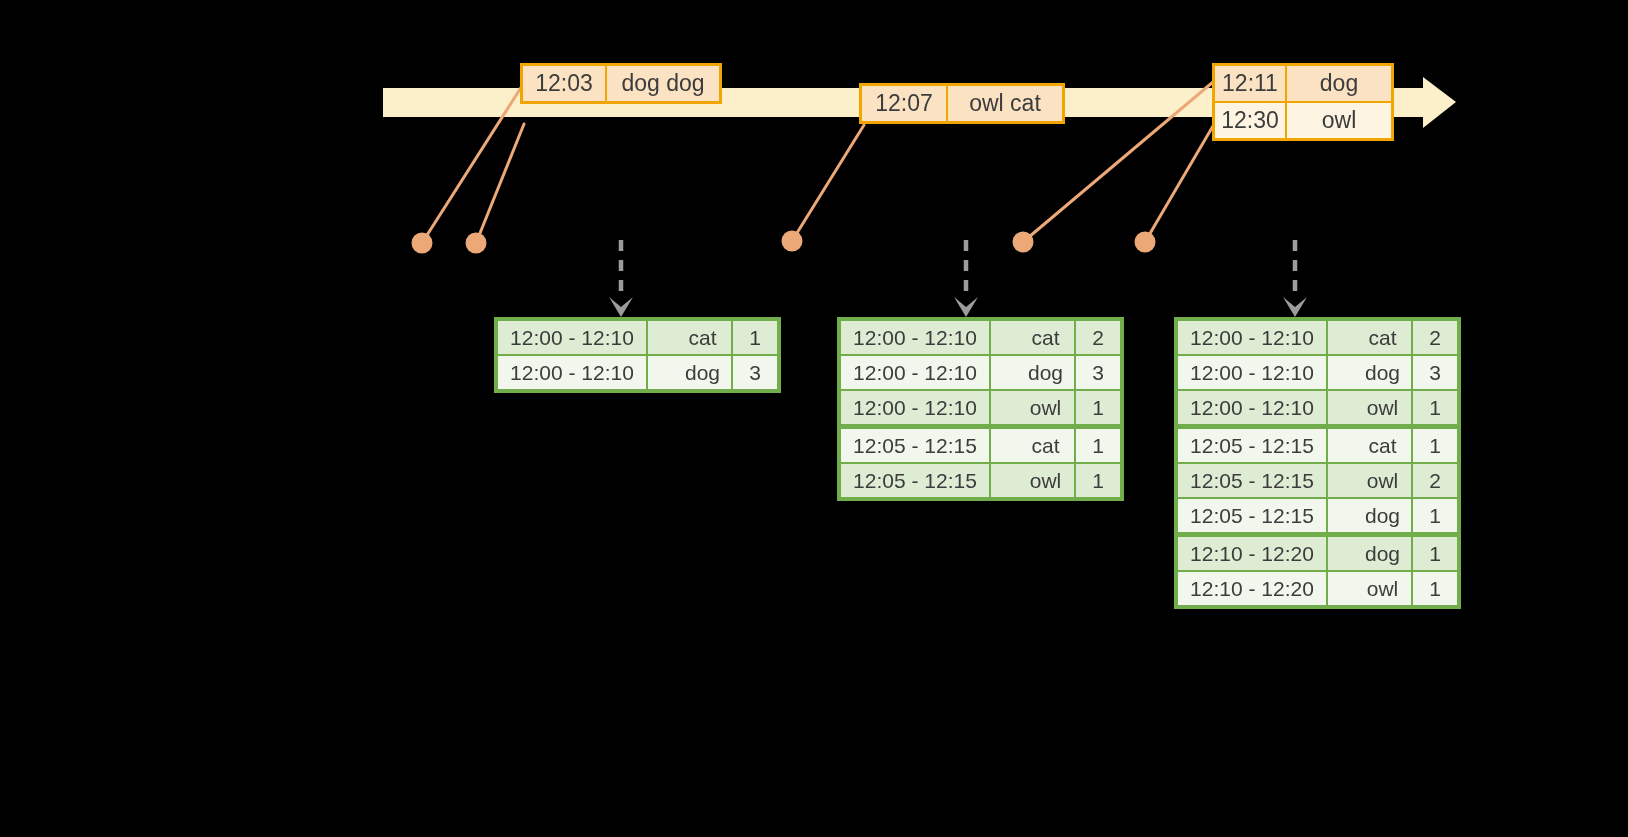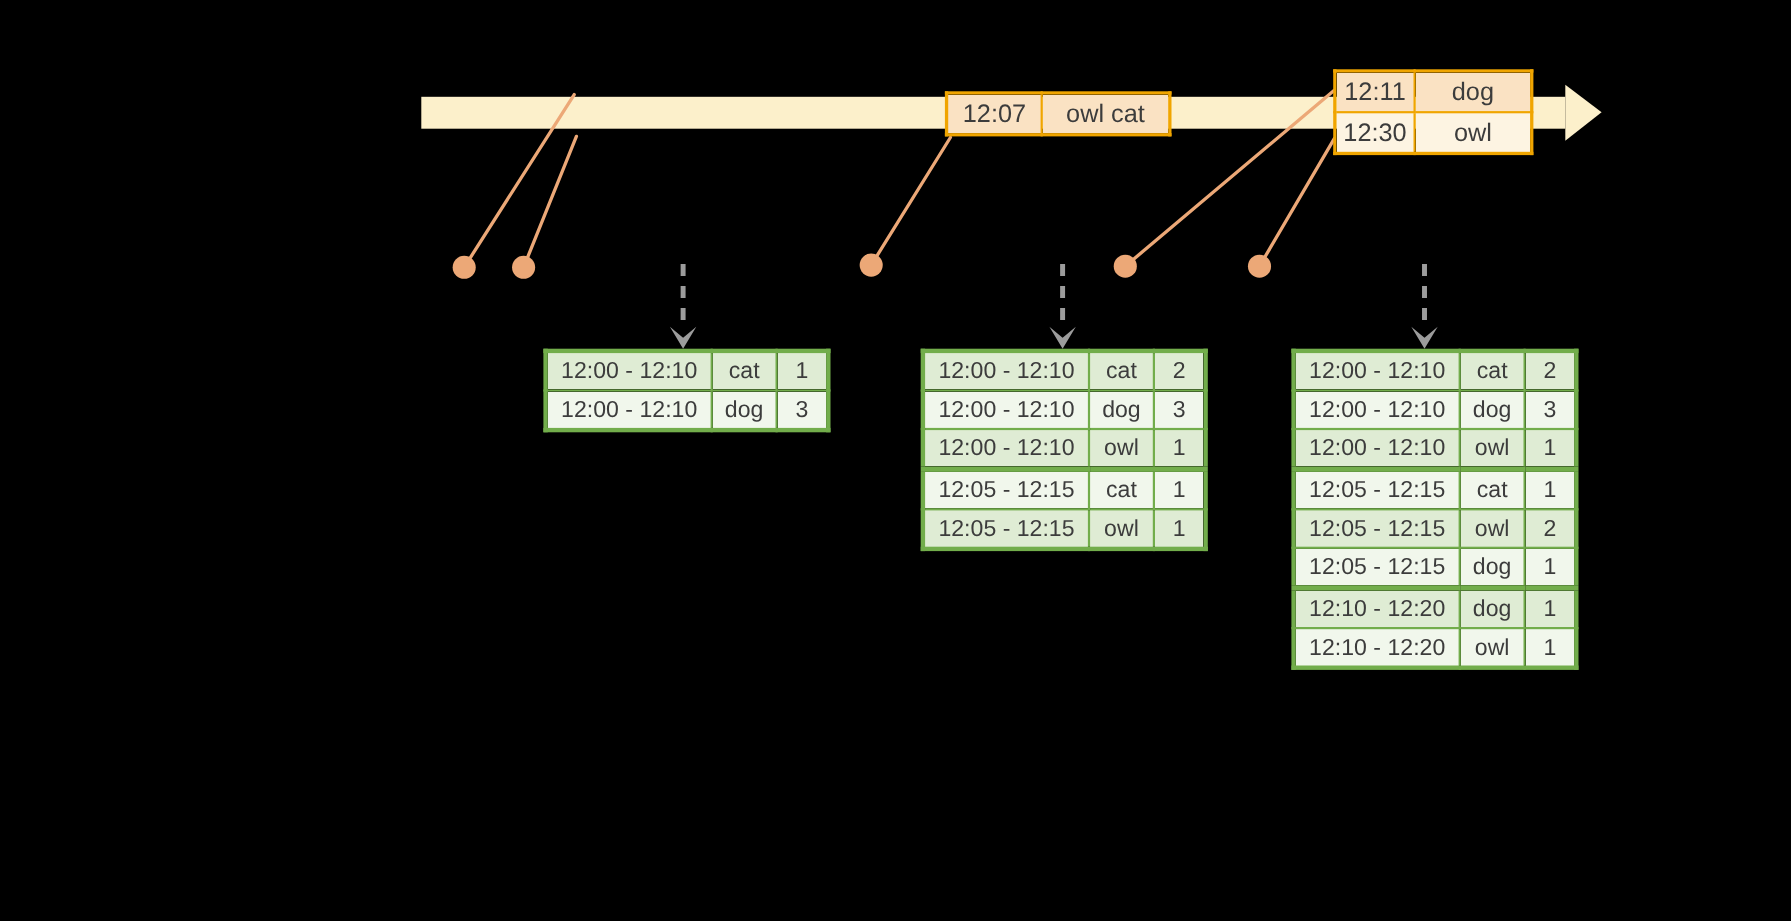--- a/index.html
+++ b/index.html
@@ -24,21 +24,21 @@
   .t2 .c0{width:84px;} .t2 .c1{width:114px;}
   .t3{left:1212px;top:63px;}
   .t3 .c0{width:70px;margin-left:36px;} .t3 .c1{width:104px;}
 
   
   .gtable{border:4px solid var(--green-border);}
   .gtable td{border:2px solid var(--green-border);height:33px;font-size:21px;}
   .gtable tr:nth-child(odd) td{background:var(--green-row-dark);}
   .gtable tr:nth-child(even) td{background:var(--green-row-light);}
   .gtable tr.sep td{border-top:5px solid var(--green-border);}
-  .gtable .c0{width:148px;} .gtable .c1{width:57px;} .gtable .c2{width:44px;}
+  .gtable .c0{width:148px;} .gtable .c1{width:57px;padding-left:26px;} .gtable .c2{width:44px;}
   .g1{left:494px;top:317px;}
   .g2{left:837px;top:317px;}
   .g3{left:1174px;top:317px;}
 </style>
 </head>
 <body>
 
 <div class="canvas">
 
   <svg class="overlay">
@@ -69,20 +69,24 @@
       <polygon points="609,297 621,307 633,297 621,317" style="fill:var(--arrow-gray)"></polygon>
       <line x1="966" y1="240" x2="966" y2="300" stroke-dasharray="11 9" stroke-width="4.5" style="stroke:var(--arrow-gray)"></line>
       <polygon points="954,297 966,307 978,297 966,317" style="fill:var(--arrow-gray)"></polygon>
       <line x1="1295" y1="240" x2="1295" y2="300" stroke-dasharray="11 9" stroke-width="4.5" style="stroke:var(--arrow-gray)"></line>
       <polygon points="1283,297 1295,307 1307,297 1295,317" style="fill:var(--arrow-gray)"></polygon>
     </g>
   </svg>
 
   <table class="etable t1">
     <tbody>
+        <tr>
+          <td class="c0">12:03</td>
+          <td class="c1">dog dog</td>
+        </tr>
       </tbody>
   </table>
   <table class="etable t2">
     <tbody>
         <tr>
           <td class="c0">12:07</td>
           <td class="c1">owl cat</td>
         </tr>
       </tbody>
   </table>

